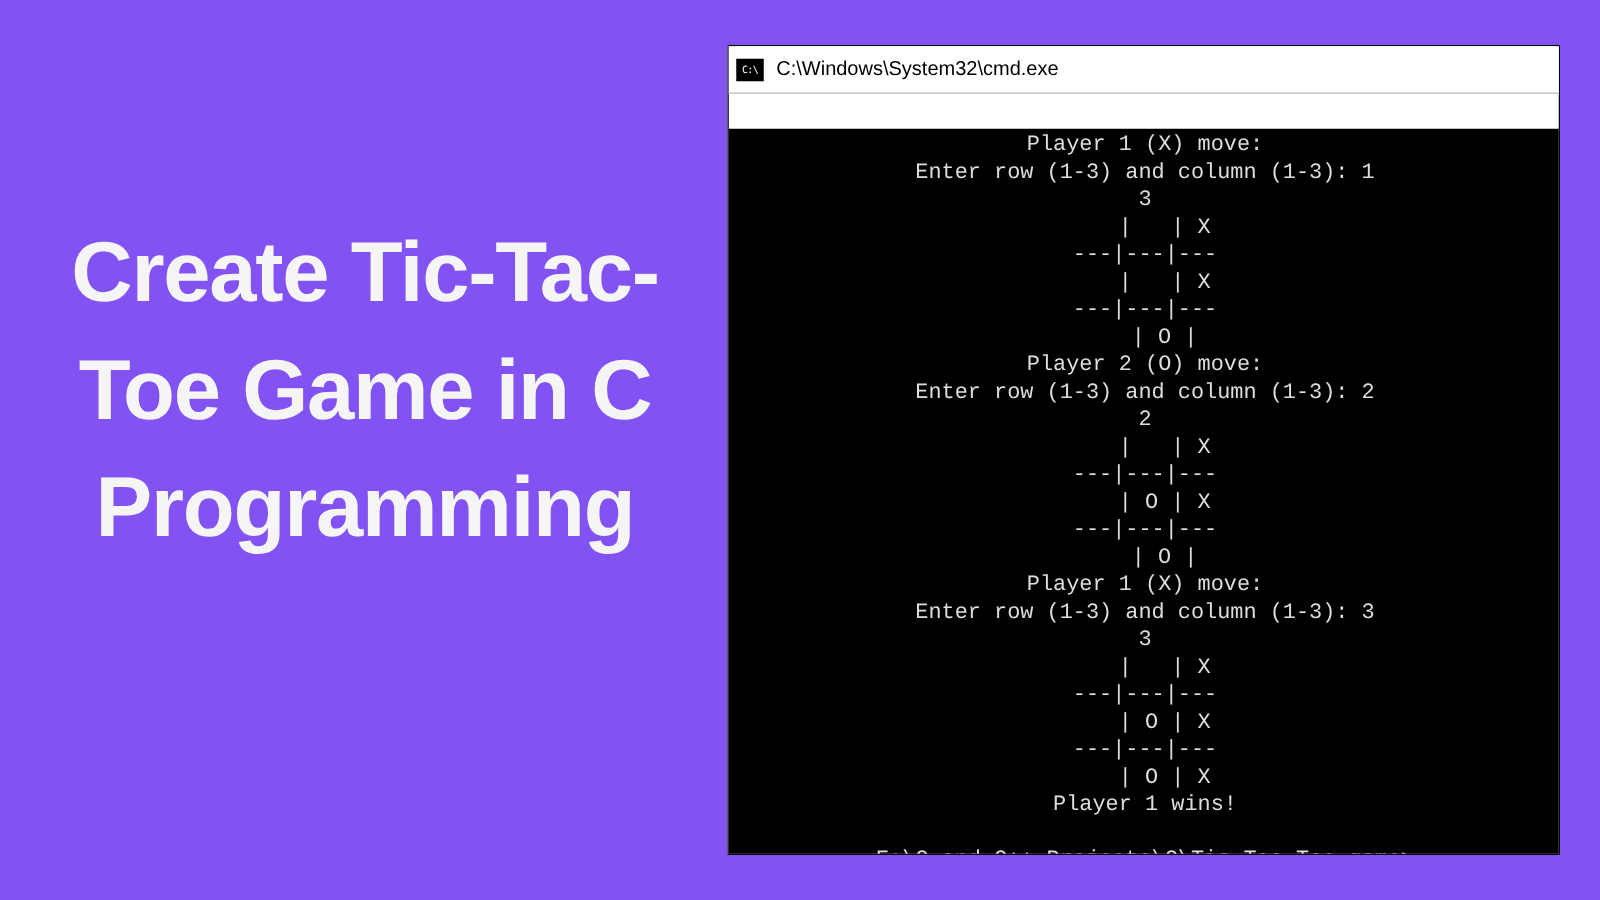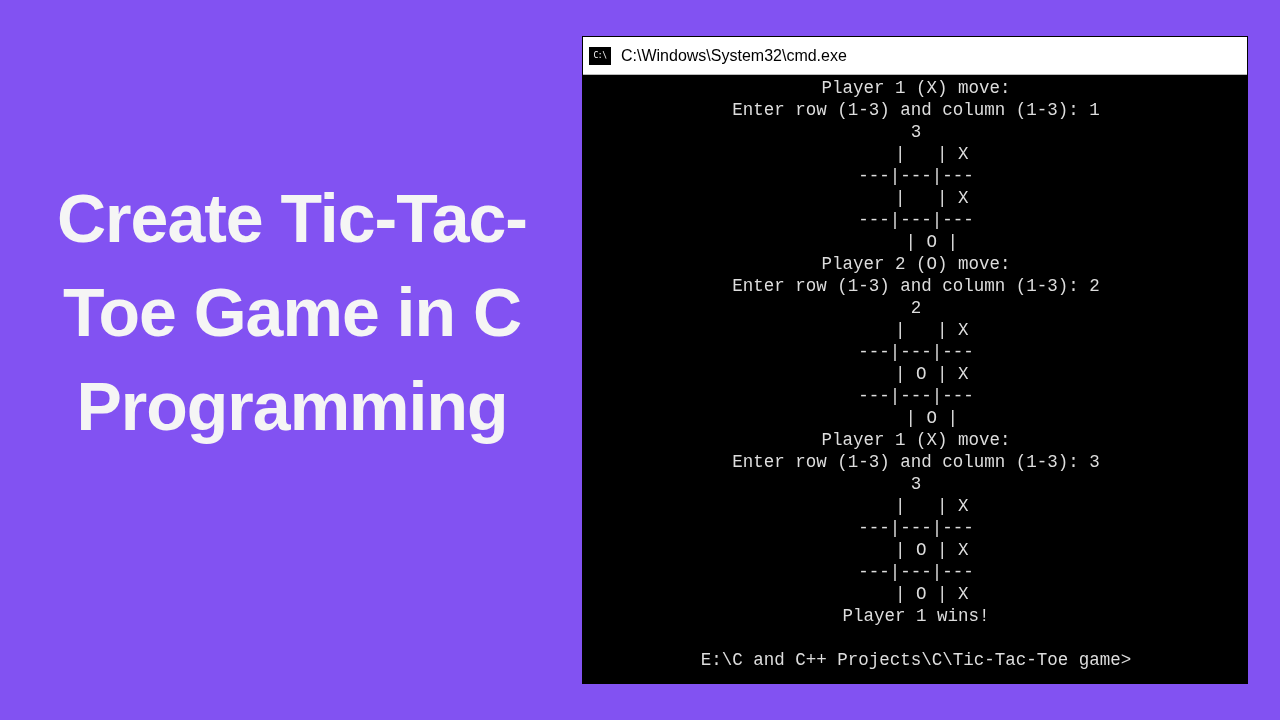--- a/index.html
+++ b/index.html
@@ -26,20 +26,21 @@
   .cmd-window {
     position: absolute;
     left: 582px;
     top: 36px;
     width: 666px;
     height: 648px;
     background: #ffffff;
     border: 1px solid #000;
     display: flex;
     flex-direction: column;
+    gap: 28px;
   }
   .titlebar {
     height: 38px;
     background: #ffffff;
     display: flex;
     align-items: center;
     padding: 0 6px;
     gap: 10px;
     border-bottom: 1px solid #bbb;
   }

